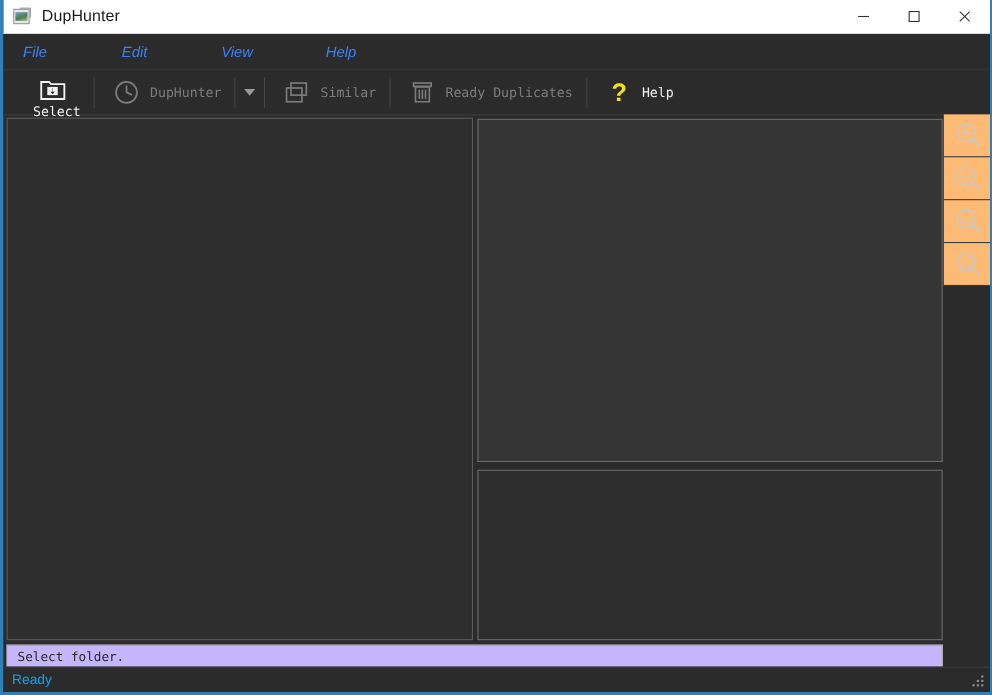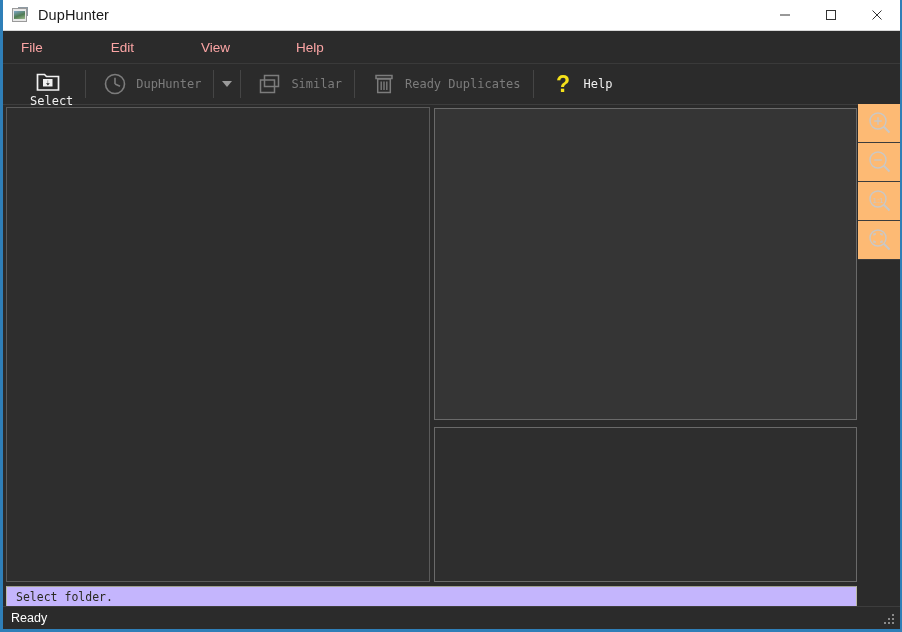--- a/index.html
+++ b/index.html
@@ -91,24 +91,25 @@
     width: 100%;
     height: 33px;
     background: #2b2b2b;
     border-bottom: 1px solid #3a3a3a;
     box-sizing: border-box;
     display: flex;
     align-items: center;
   }
   .menu-item {
     font-size: 13.5px;
-    color: #fca5a5;
+    color: #3b82f6;
     padding: 5px 10px;
     margin-left: 4px;
     white-space: nowrap;
+    font-style: italic;
   }
   .menu-item.m0 { margin-left: 8px; }
   .menu-item.m1 { margin-left: 48px; }
   .menu-item.m2 { margin-left: 47px; }
   .menu-item.m3 { margin-left: 46px; }
 
   
   .toolbar {
     position: absolute;
     left: 0; top: 64px;
@@ -249,21 +250,21 @@
     width: 100%;
     height: 23px;
     background: #2b2b2b;
     border-top: 1px solid #3d3d3d;
     box-sizing: border-box;
     display: flex;
     align-items: center;
   }
   .status-text {
     font-size: 12.5px;
-    color: #ffffff;
+    color: #0ea5e9;
     margin-left: 8px;
     white-space: nowrap;
   }
   .grip {
     position: absolute;
     right: 4px;
     bottom: 3px;
     width: 12px;
     height: 12px;
   }

